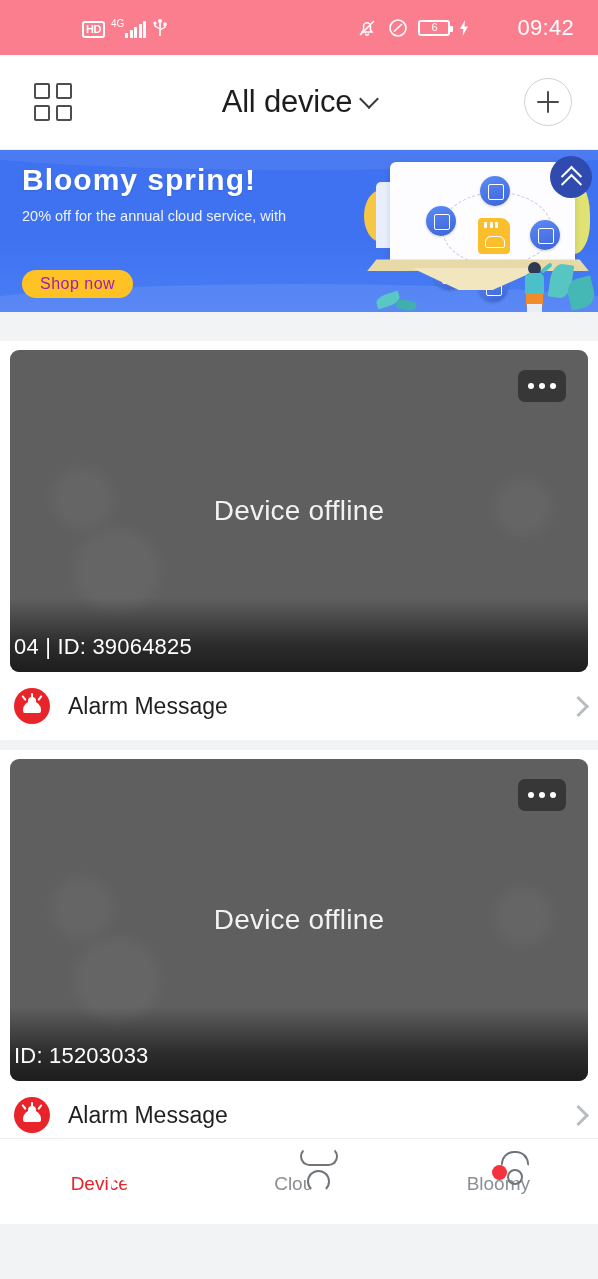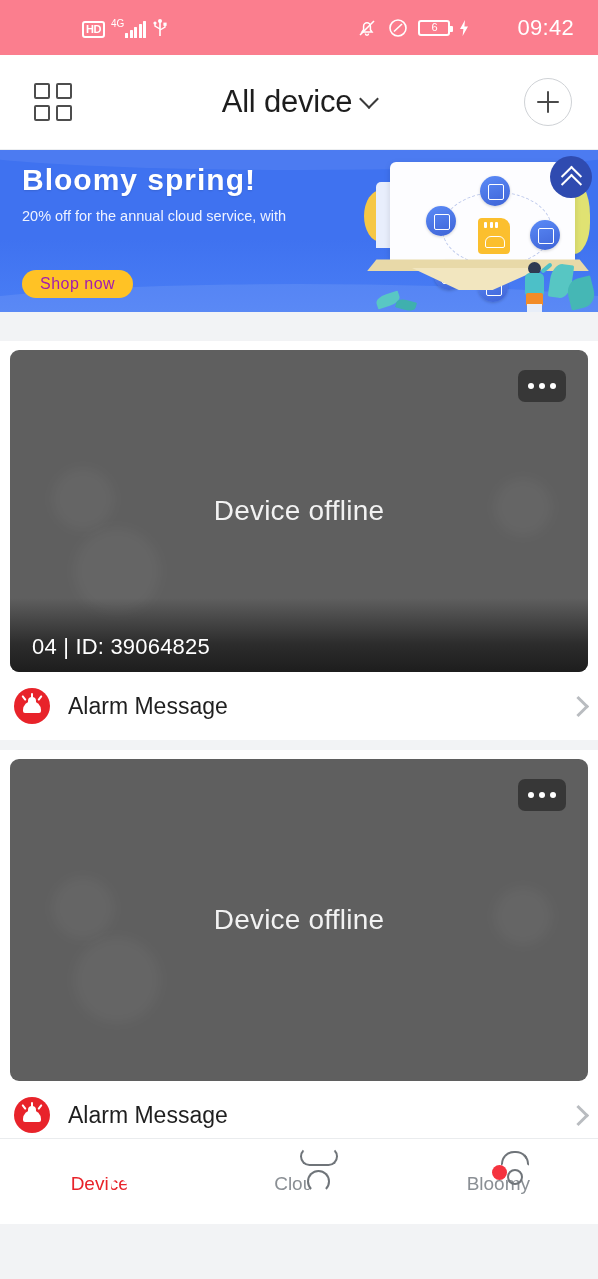--- a/index.html
+++ b/index.html
@@ -181,21 +181,21 @@
   .bokeh{ position:absolute; border-radius:50%; background:rgba(255,255,255,.045); filter:blur(7px); }
   .bk1{ left:42px; top:118px; width:62px; height:62px; }
   .bk2{ left:64px; top:178px; width:86px; height:86px; }
   .bk3{ right:36px; top:128px; width:58px; height:58px; }
   .offline-txt{ position:relative; color:#f2f2f2; font-size:28px; letter-spacing:0.2px; }
   .card-bottom{
     position:absolute; left:0; right:0; bottom:0; height:74px;
     background:linear-gradient(180deg,rgba(25,25,25,0) 0%,rgba(25,25,25,.72) 62%,rgba(20,20,20,.88) 100%);
     display:flex; align-items:flex-end;
   }
-  .card-label{ color:#fff; font-size:22px; padding:0 0 12px 22px; letter-spacing:0.2px; }
+  .card-label{ color:#fff; font-size:22px; padding:0 0 12px 4px; letter-spacing:0.2px; }
   .dots-btn{
     position:absolute; right:22px; top:20px; width:48px; height:32px;
     background:rgba(40,40,40,.72); border-radius:7px;
     display:flex; align-items:center; justify-content:center; gap:5px;
   }
   .dots-btn i{ width:6px; height:6px; border-radius:50%; background:#fff; display:block; }
   .alarm-row{
     height:68px; display:flex; align-items:center; padding:0 12px 0 14px;
     background:#fff;
   }
@@ -409,20 +409,23 @@
       <div class="card">
         <div class="bokeh bk1"></div>
         <div class="bokeh bk2"></div>
         <div class="bokeh bk3"></div>
         <div class="offline-txt">Device offline</div>
         <div class="dots-btn">
             <i></i>
             <i></i>
             <i></i>
           </div>
+        <div class="card-bottom">
+          <div class="card-label">ID: 15203033</div>
+        </div>
       </div>
       <div class="alarm-row">
         <div class="alarm-ico">
           <span class="ray r1"></span>
             <span class="ray r2"></span>
             <span class="ray r3"></span>
           <span class="bell"></span>
         </div>
         <div class="alarm-txt">Alarm Message</div>
         <div class="chev-rt"></div>

